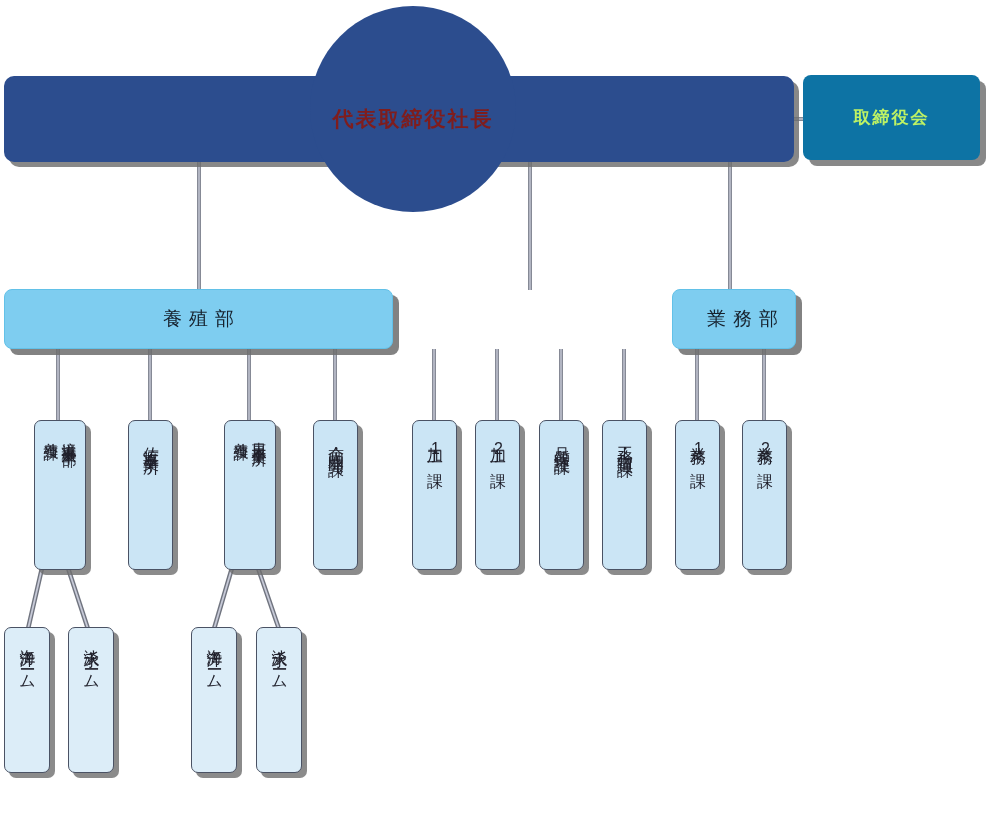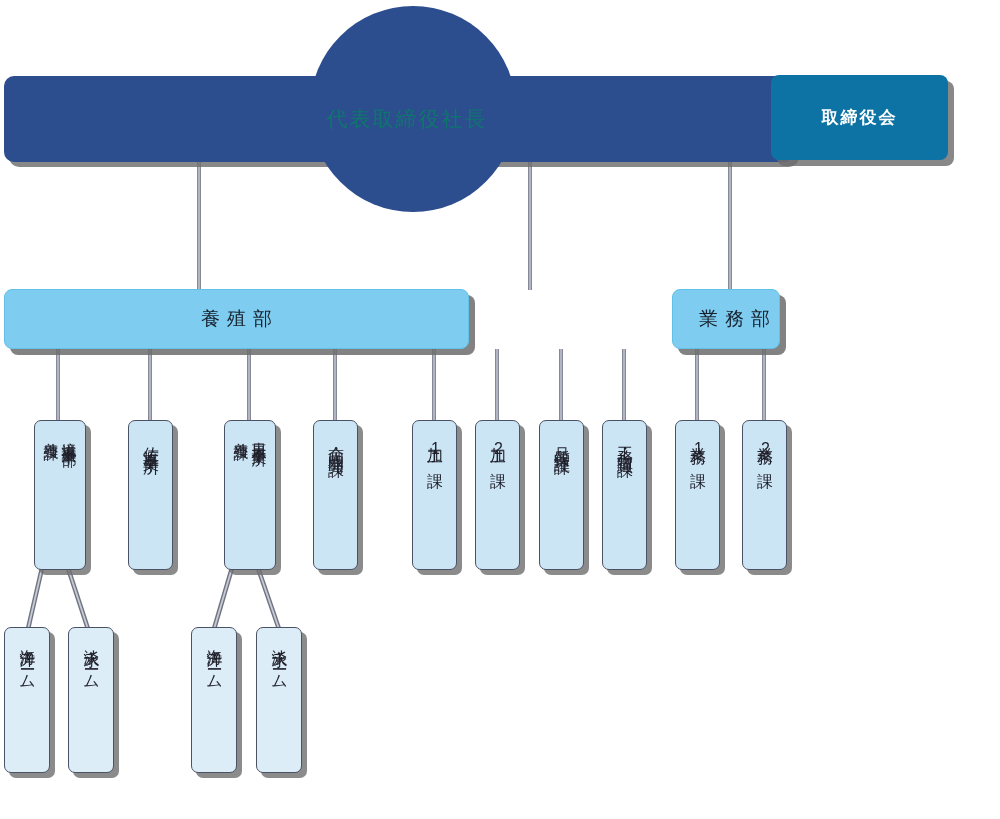--- a/index.html
+++ b/index.html
@@ -10,29 +10,29 @@
   
   .circle{
     position:absolute;left:310px;top:6px;width:206px;height:206px;border-radius:50%;
     background:var(--navy,#2c4d8e);z-index:2;
   }
   .topbar{
     position:absolute;left:4px;top:76px;width:790px;height:86px;border-radius:10px;
     background:var(--navy,#2c4d8e);box-shadow:5px 5px 0 rgba(110,110,110,.82);z-index:1;
   }
   .topbar-label{
-    position:absolute;left:12px;top:76px;width:790px;height:86px;z-index:3;
+    position:absolute;left:18px;top:76px;width:790px;height:86px;z-index:3;
     display:flex;align-items:center;justify-content:center;
-    color:#0f766e;font-size:21px;font-weight:normal;letter-spacing:2px;
+    color:#7f1d1d;font-size:21px;font-weight:bold;letter-spacing:2px;
   }
   .board{
-    position:absolute;left:771px;top:75px;width:177px;height:85px;border-radius:8px;
+    position:absolute;left:803px;top:75px;width:177px;height:85px;border-radius:8px;
     background:var(--teal,#0d73a4);box-shadow:6px 6px 0 rgba(110,110,110,.82);z-index:2;
     display:flex;align-items:center;justify-content:center;
-    color:#ffffff;font-size:17px;font-weight:bold;letter-spacing:2px;
+    color:#bef264;font-size:17px;font-weight:bold;letter-spacing:2px;
   }
   
   .conn-v{
     position:absolute;width:4px;
     background:linear-gradient(90deg,#70747f 0%,#c7cad8 50%,#70747f 100%);
     z-index:0;
   }
   .conn-h{
     position:absolute;height:4px;
     background:linear-gradient(180deg,#70747f 0%,#c7cad8 50%,#70747f 100%);
@@ -40,23 +40,23 @@
   }
   .diag{position:absolute;left:0;top:566px;z-index:0;}
   
   .dept{
     position:absolute;top:289px;height:60px;border-radius:8px;box-sizing:border-box;
     background:var(--dept_fill,#7ecdf0);border:1px solid #62c1e8;
     box-shadow:6px 6px 0 rgba(108,108,108,.85);z-index:1;
     display:flex;align-items:center;justify-content:center;
     color:#16212d;font-size:19px;font-weight:500;letter-spacing:7px;text-indent:7px;
   }
-  .dept-aqua{left:4px;width:465px;}
+  .dept-aqua{left:4px;width:389px;}
   .dept-food{left:412px;width:241px;}
-  .dept-ops{left:672px;width:108px;padding-left:17px;}
+  .dept-ops{left:672px;width:124px;padding-left:17px;}
   
   .sbox{
     position:absolute;top:420px;height:150px;border-radius:7px;box-sizing:border-box;
     background:var(--section_fill,#cbe5f5);border:1px solid #4a5264;
     box-shadow:5px 5px 0 rgba(110,110,110,.8);z-index:1;
     display:flex;flex-direction:row-reverse;justify-content:center;align-items:flex-start;
     column-gap:2px;
   }
   .scol{
     writing-mode:vertical-rl;text-orientation:upright;line-height:1.06;

